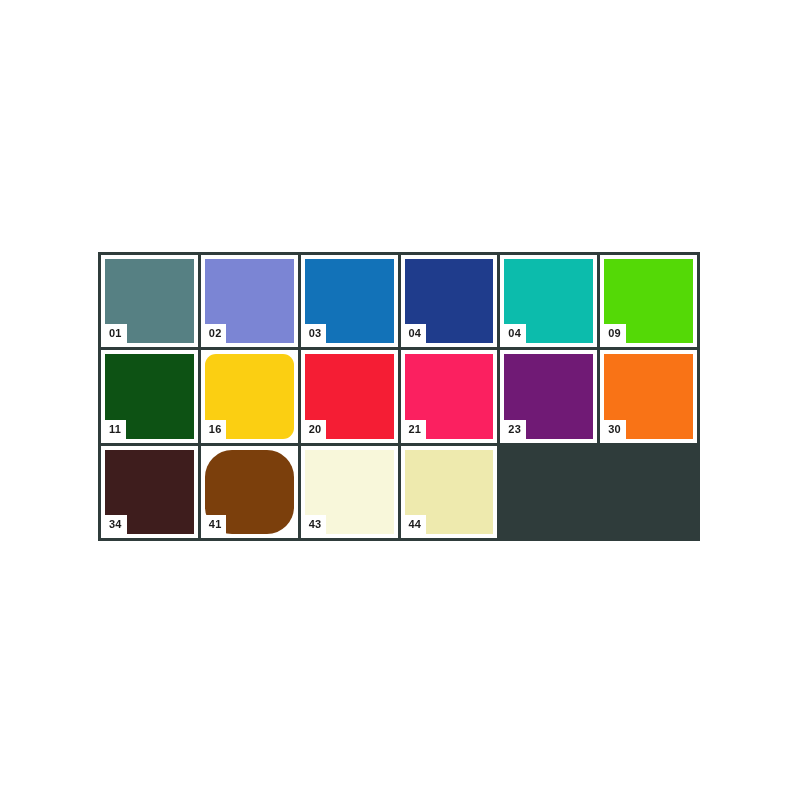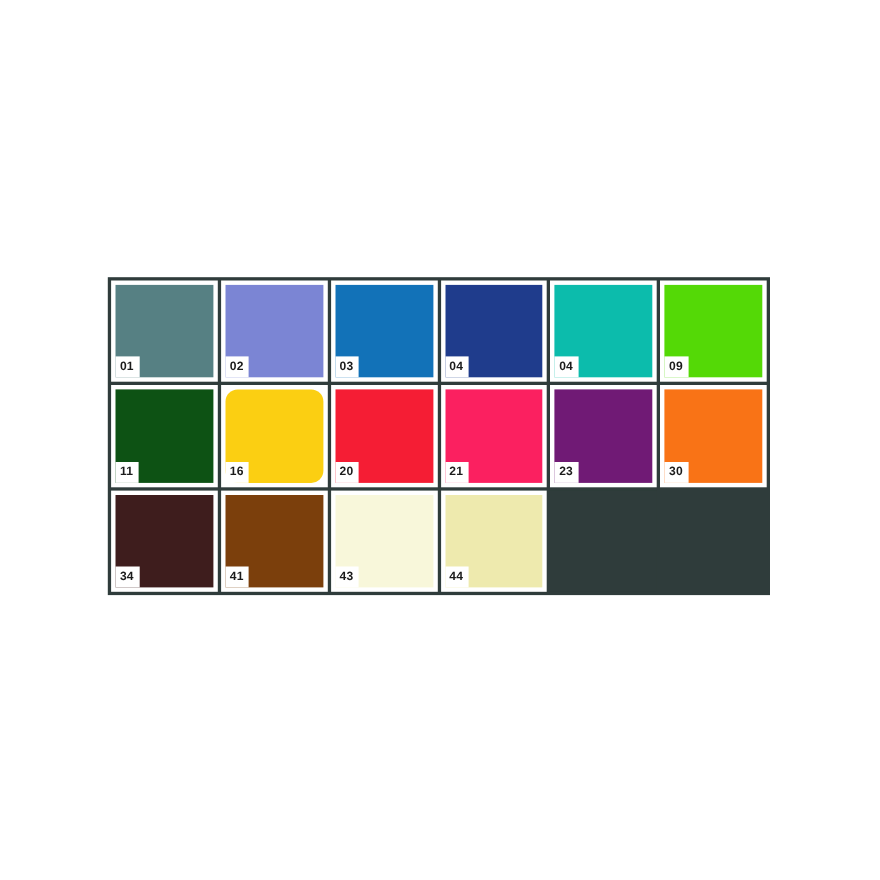--- a/index.html
+++ b/index.html
@@ -139,21 +139,21 @@
         <div class="swatch-color" title="charcoal brown" style="background: #f97316;">
           <div class="swatch-label">30</div>
         </div>
       </div>
       <div class="swatch-cell filled">
         <div class="swatch-color" title="dark maroon" style="background: rgb(62, 29, 29);">
           <div class="swatch-label">34</div>
         </div>
       </div>
       <div class="swatch-cell filled">
-        <div class="swatch-color" title="brown" style="background: rgb(123, 63, 12);">
+        <div class="swatch-color" title="brown" style="background: rgb(123, 63, 12); border-radius: 27px;">
           <div class="swatch-label">41</div>
         </div>
       </div>
       <div class="swatch-cell filled">
         <div class="swatch-color" title="ivory" style="background: rgb(248, 247, 218);">
           <div class="swatch-label">43</div>
         </div>
       </div>
       <div class="swatch-cell filled">
         <div class="swatch-color" title="pale yellow" style="background: rgb(238, 234, 174);">

